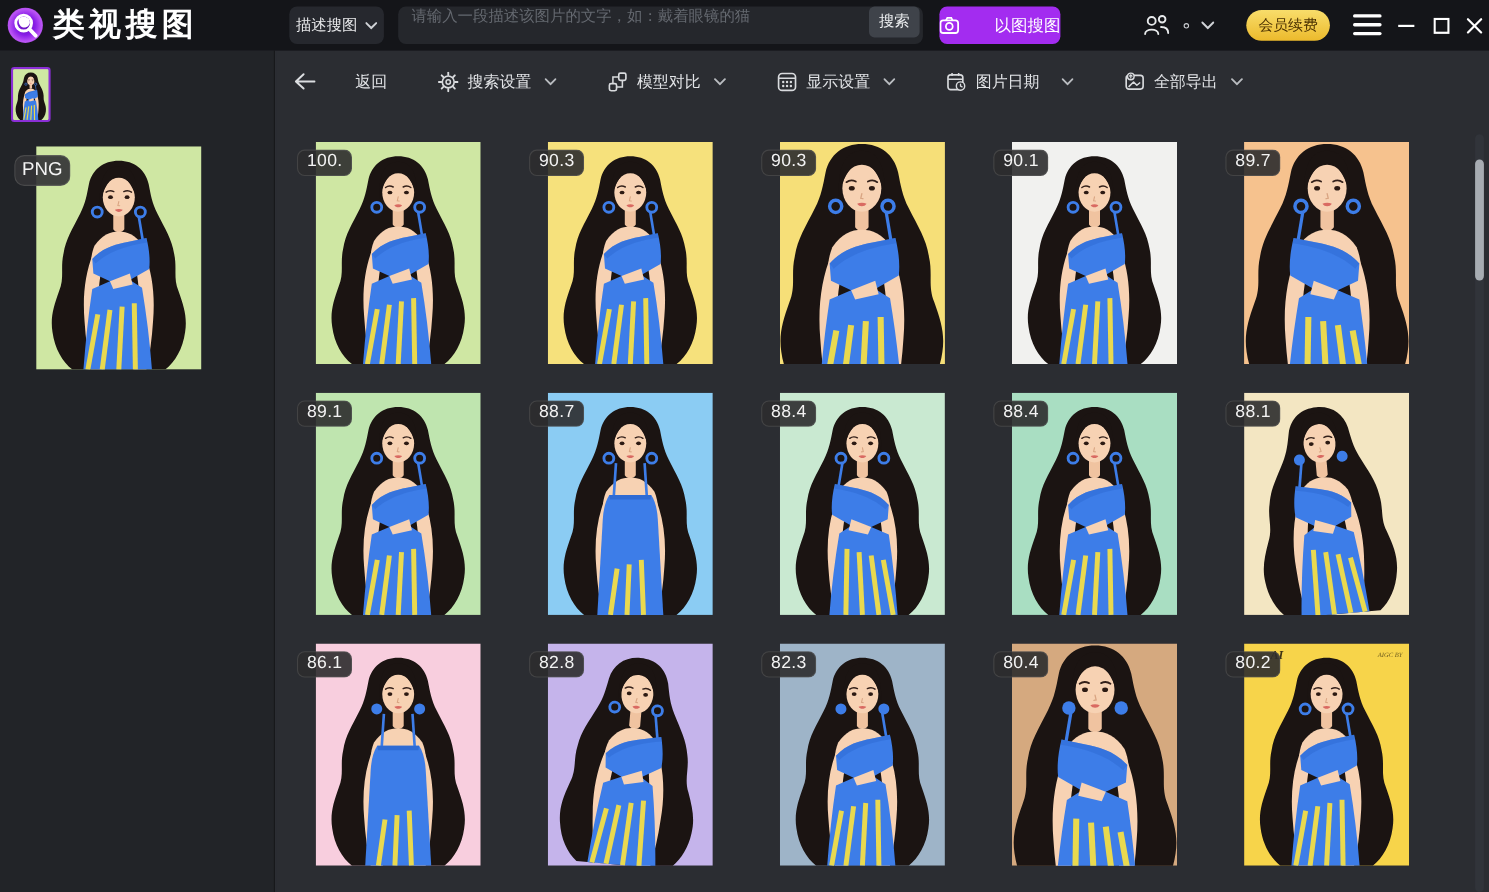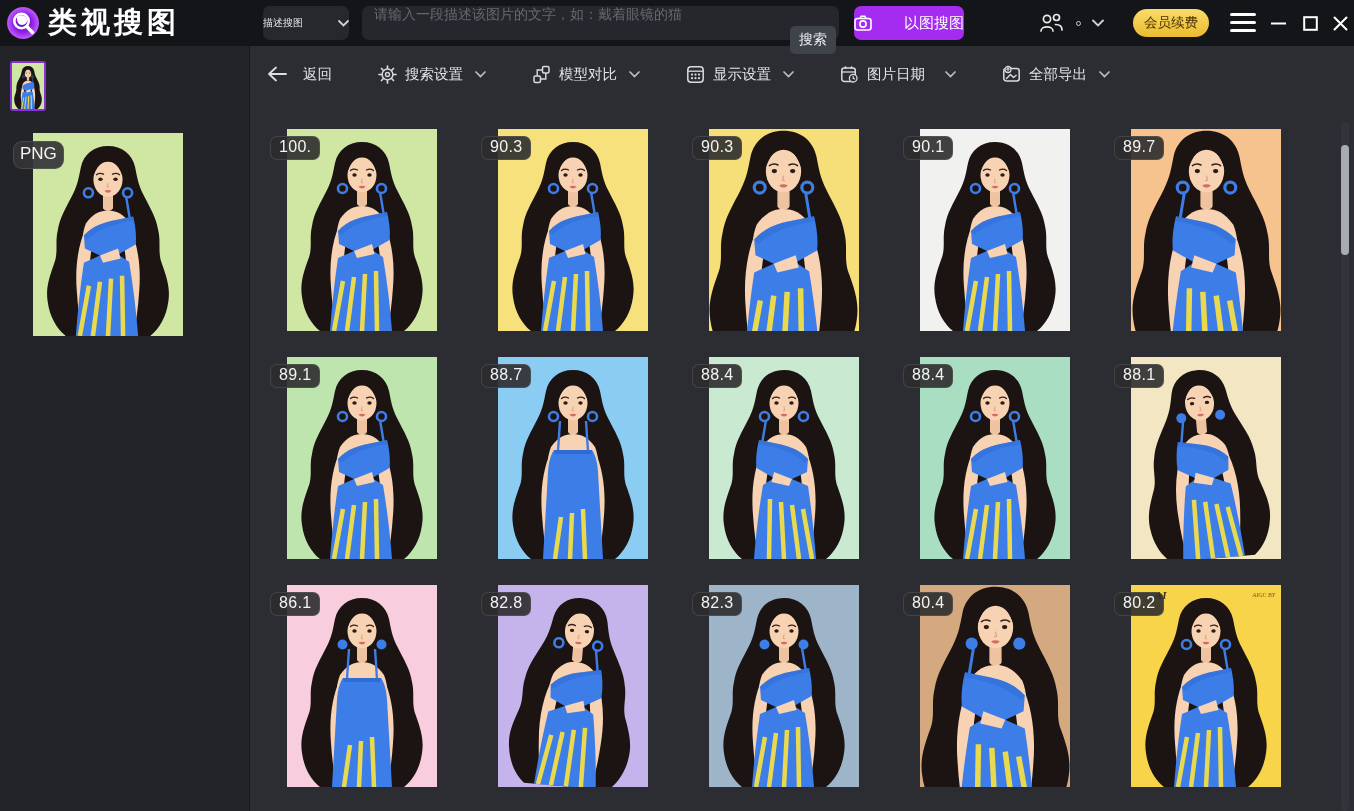--- a/index.html
+++ b/index.html
@@ -5,29 +5,29 @@
   * { margin:0; padding:0; box-sizing:border-box; }
   html,body { width:1354px; height:811px; overflow:hidden; background:#2b2d32;
     font-family:"Liberation Sans", sans-serif; }
   .topbar { position:absolute; top:0; left:0; width:1354px; height:46px; background:#141519; z-index:20; }
   .logo { position:absolute; left:7px; top:7px; width:32px; height:32px; border-radius:50%;
     background:radial-gradient(circle at 50% 50%, #5e0db3 0%, #8a1fe8 40%, #bb55f5 66%, #6f15bd 100%); }
   .logo svg { position:absolute; left:0; top:0; }
   .app-title { position:absolute; left:48px; top:3px; font-family:"Liberation Serif", serif;
     font-weight:bold; font-size:29px; color:#ffffff; letter-spacing:4px; }
   .mode-dd { position:absolute; left:263px; top:6px; width:86px; height:34px; background:#26282e;
-    border-radius:7px; color:#e6e7e9; font-size:10px; display:flex; align-items:center;
-    justify-content:space-between; gap:7px; cursor:pointer; }
+    border-radius:7px; color:#e6e7e9; font-size:14px; display:flex; align-items:center;
+    justify-content:center; gap:7px; cursor:pointer; }
   .searchbox { position:absolute; left:362px; top:6px; width:477px; height:34px; background:#25272c;
     border-radius:7px; display:flex; align-items:flex-start; }
   .searchbox input { flex:1; background:transparent; border:none; outline:none; color:#d8dadd;
     font-size:14px; padding:0 12px; font-family:"Liberation Sans", sans-serif; }
   .searchbox input::placeholder { color:#64686f; }
   .search-btn { width:46px; height:28px; margin-right:3px; background:#3f434a; border:none;
-    border-radius:5px; color:#eceef0; font-size:14px; cursor:pointer; font-family:"Liberation Sans", sans-serif;margin-top:20px; }
+    border-radius:5px; color:#eceef0; font-size:14px; cursor:pointer; font-family:"Liberation Sans", sans-serif; }
   .img-search-btn { position:absolute; left:854px; top:6px; width:110px; height:34px; background:#a32cf0;
     border:none; border-radius:7px; color:#fff; font-size:15px; display:flex; align-items:center;
     justify-content:space-between; gap:8px; cursor:pointer; font-family:"Liberation Sans", sans-serif; }
   .account { position:absolute; left:1038px; top:6px; height:34px; display:flex; align-items:center;
     gap:11px; cursor:pointer; }
   .dot-sep { width:5px; height:5px; border:1.4px solid #caccd0; border-radius:50%; }
   .membership { position:absolute; left:1133px; top:9px; width:76px; height:28px; border:none;
     border-radius:14px; background:linear-gradient(180deg,#f8dd6b,#ecba2c); color:#4a3000;
     font-weight:normal; font-size:13.5px; cursor:pointer; font-family:"Liberation Sans", sans-serif; }
   .hamburger { position:absolute; left:1230px; top:13px; width:26px; height:20px; cursor:pointer; }
@@ -198,21 +198,21 @@
           <path d="M75,50 L74.2,53.5 L75.8,53.8" stroke="#d9a583" stroke-width="1" fill="none" stroke-linecap="round"></path>
           <path d="M71.5,57.5 C73.5,56.5 76.5,56.5 78.5,57.5 C77,60 73,60 71.5,57.5 Z" fill="#d96a62"></path>
           <circle cx="55.5" cy="59.5" r="4.5" fill="none" stroke="#3d7de8" stroke-width="2.6"></circle>
           <circle cx="94.5" cy="59.5" r="4.5" fill="none" stroke="#3d7de8" stroke-width="2.6"></circle>
         </g>
       </svg></div>
 </div>
 
 <div class="main">
   <div class="toolbar">
-    <div class="tool-item" style="gap:16px;">
+    <div class="tool-item" style="gap:36px;">
       <span class="icon">
         <svg width="20" height="16" viewBox="0 0 20 16">
             <path d="M9,1.5 L2,8 L9,14.5 M2,8 L19,8" fill="none" stroke="#dcdee1" stroke-width="1.8" stroke-linecap="round" stroke-linejoin="round"></path>
           </svg>
       </span>
       <span>返回</span>
     </div>
 
     <div class="tool-item">
       <span class="icon">

